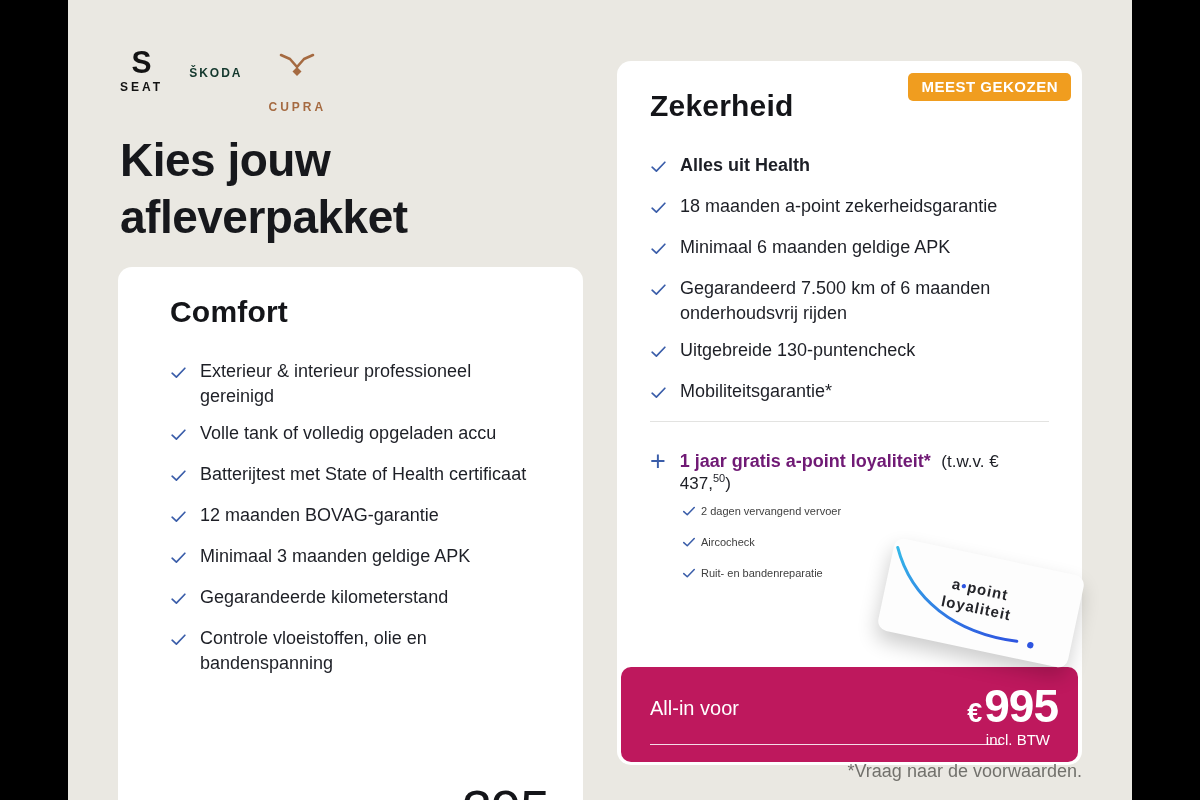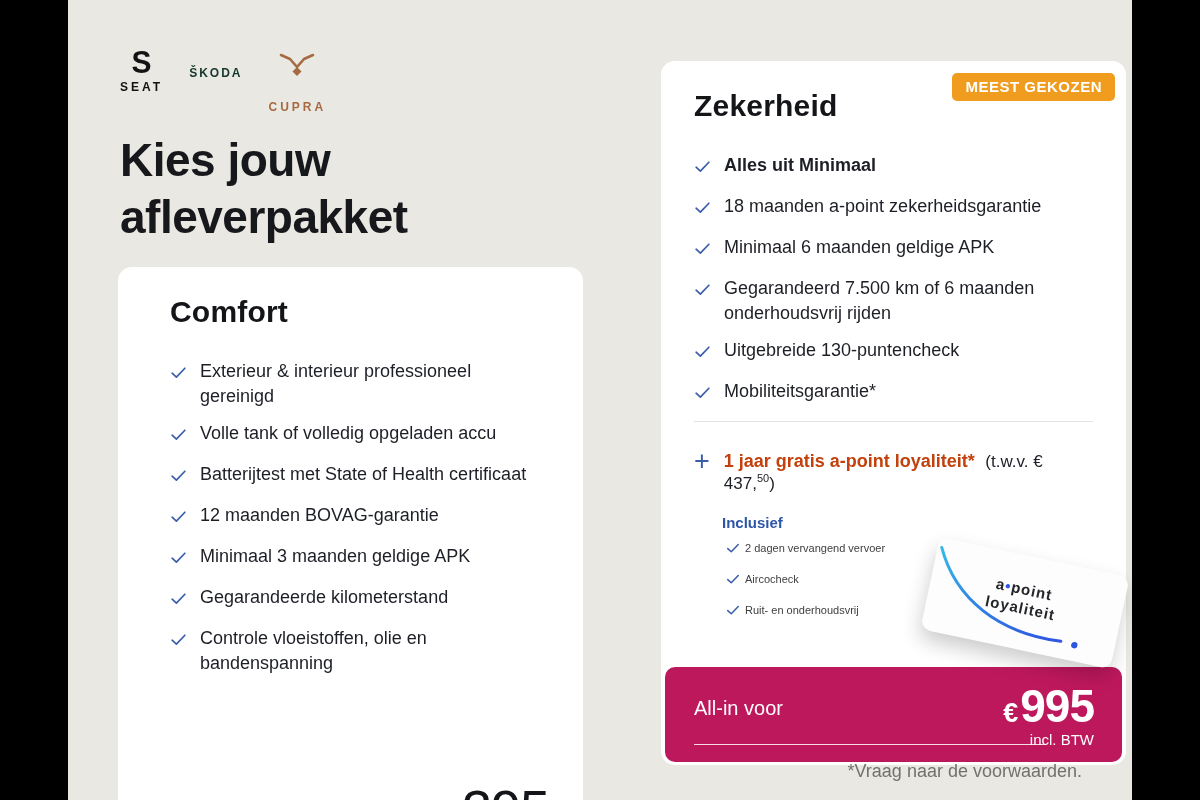--- a/index.html
+++ b/index.html
@@ -14,61 +14,61 @@
   .skoda-word { font-size:12px; font-weight:800; letter-spacing:2px; color:#14382d; margin-top:18px; }
   .cupra-mark { margin-top:4px; }
   .cupra-word { font-size:12px; font-weight:700; letter-spacing:3px; color:#a56a41; margin-top:18px; }
 
   
   .page-title { position:absolute; left:52px; top:132px; font-size:46px; line-height:57px; font-weight:600; color:#17181c; letter-spacing:-0.5px; }
 
   
   .card { position:absolute; background:#fff; border-radius:14px; }
   .card-comfort { left:50px; top:267px; width:465px; height:616px; padding:28px 52px; }
-  .card-zeker   { left:549px; top:61px; width:465px; height:704px; padding:28px 33px;margin-left:44px; }
+  .card-zeker   { left:549px; top:61px; width:465px; height:704px; padding:28px 33px; }
   .card-title { font-size:30px; font-weight:700; color:#141519; letter-spacing:0.2px; }
 
   ul.features { list-style:none; margin-top:30px; }
   ul.features li { display:flex; gap:13px; font-size:18px; line-height:25px; color:#1d1f26; margin-bottom:12px; }
   ul.features li .chk { flex:0 0 17px; margin-top:4px; }
   ul.features li.bold span.txt { font-weight:700; }
 
   .price-block { position:absolute; right:34px; bottom:24px; text-align:right; color:#141519; }
   .euro { font-size:26px; font-weight:600; margin-right:2px; }
   .amount { font-size:54px; font-weight:400; letter-spacing:-1px; }
   .btw { font-size:16px; margin-top:1px; }
 
   .badge { position:absolute; top:12px; right:11px; background:#f09d1f; color:#fff; font-size:15px; font-weight:700; letter-spacing:0.5px; padding:5px 13px 6px; border-radius:5px; }
 
   .divider { border:none; border-top:1px solid #e3e3e1; margin:13px 0 0 0; }
 
   .loyalty-row { display:flex; align-items:baseline; gap:14px; margin-top:26px; }
   .plus { font-size:27px; font-weight:400; color:#3a5da9; line-height:20px; position:relative; top:3px; }
-  .loyalty-title { font-size:18px; font-weight:700; color:#c2410c; }
+  .loyalty-title { font-size:18px; font-weight:700; color:#701a75; }
   .loyalty-value { font-size:17px; font-weight:400; color:#1d1f26; margin-left:6px; }
   .loyalty-value sup { font-size:11px; }
 
   .inclusief { margin:20px 0 0 28px; font-size:15px; font-weight:600; color:#2d56a8; }
   ul.sub-features { list-style:none; margin:9px 0 0 32px; }
   ul.sub-features li { display:flex; gap:5px; font-size:11px; line-height:17px; color:#404040; margin-bottom:11px; }
   ul.sub-features li .chk { flex:0 0 14px; margin-top:1px; }
 
   
   .loyalty-card { position:absolute; left:267px; top:495px; width:194px; height:94px; background:#fdfdfd;
     border-radius:10px; transform:rotate(12deg); box-shadow:0 10px 20px rgba(0,0,0,0.20); z-index:3; overflow:hidden; }
   .loyalty-card .ctext { position:absolute; top:24px; left:58px; text-align:center; font-size:15px; font-weight:700;
     color:#24252a; letter-spacing:1px; line-height:19px; }
   .loyalty-card .ctext .bdot { color:#2e55e0; }
   .loyalty-card svg.arc { position:absolute; left:0; top:0; }
 
   
   .allin { position:absolute; left:4px; right:4px; bottom:3px; height:95px; background:#be185d; border-radius:10px; color:#fff; }
   .allin-label { position:absolute; left:29px; top:30px; font-size:20px; font-weight:500; }
   .allin-line { position:absolute; left:29px; bottom:17px; width:352px; height:1px; background:rgba(255,255,255,0.85); }
-  .allin-price { position:absolute; right:28px; top:12px; text-align:center; }
+  .allin-price { position:absolute; right:20px; top:12px; text-align:center; }
   .allin-price .euro { font-size:27px; font-weight:600; }
   .allin-price .amount { font-size:46px; font-weight:700; }
   .allin-btw { position:absolute; right:28px; bottom:14px; font-size:15px; font-weight:500; }
 
   .footnote { position:absolute; right:50px; top:761px; font-size:18px; color:#72716c; }
 </style>
 </head>
 <body>
 
 <div class="stage">
@@ -150,21 +150,21 @@
   </section>
 
   <section class="card card-zeker">
     <div class="badge">MEEST GEKOZEN</div>
     <h2 class="card-title">Zekerheid</h2>
     <ul class="features">
       <li class="bold">
         <span class="chk"><svg width="17" height="17" viewBox="0 0 24 24" fill="none" stroke="#3a5da9" stroke-width="2.4" stroke-linecap="round" stroke-linejoin="round">
               <path d="M3 13 L9 18.5 L21 6"></path>
             </svg></span>
-        <span class="txt">Alles uit Minimaal</span>
+        <span class="txt">Alles uit Health</span>
         </li>
       <li>
         <span class="chk"><svg width="17" height="17" viewBox="0 0 24 24" fill="none" stroke="#3a5da9" stroke-width="2.4" stroke-linecap="round" stroke-linejoin="round">
               <path d="M3 13 L9 18.5 L21 6"></path>
             </svg></span>
         <span class="txt">18 maanden a-point zekerheidsgarantie</span>
         </li>
       <li>
         <span class="chk"><svg width="17" height="17" viewBox="0 0 24 24" fill="none" stroke="#3a5da9" stroke-width="2.4" stroke-linecap="round" stroke-linejoin="round">
               <path d="M3 13 L9 18.5 L21 6"></path>
@@ -194,40 +194,39 @@
     <hr class="divider">
 
     <div class="loyalty-row">
       <span class="plus">+</span>
       <span>
         <span class="loyalty-title">1 jaar gratis a-point loyaliteit*</span>
         <span class="loyalty-value"><span>(t.w.v. € 437,</span><sup>50</sup><span>)</span></span>
       </span>
     </div>
 
-    <div class="inclusief">Inclusief</div>
 
     <ul class="sub-features">
       <li>
         <span class="chk"><svg width="14" height="14" viewBox="0 0 24 24" fill="none" stroke="#3a5da9" stroke-width="2.6" stroke-linecap="round" stroke-linejoin="round">
               <path d="M3 13 L9 18.5 L21 6"></path>
             </svg></span>
         <span class="txt">2 dagen vervangend vervoer</span>
         </li>
       <li>
         <span class="chk"><svg width="14" height="14" viewBox="0 0 24 24" fill="none" stroke="#3a5da9" stroke-width="2.6" stroke-linecap="round" stroke-linejoin="round">
               <path d="M3 13 L9 18.5 L21 6"></path>
             </svg></span>
         <span class="txt">Aircocheck</span>
         </li>
       <li>
         <span class="chk"><svg width="14" height="14" viewBox="0 0 24 24" fill="none" stroke="#3a5da9" stroke-width="2.6" stroke-linecap="round" stroke-linejoin="round">
               <path d="M3 13 L9 18.5 L21 6"></path>
             </svg></span>
-        <span class="txt">Ruit- en onderhoudsvrij</span>
+        <span class="txt">Ruit- en bandenreparatie</span>
         </li>
     </ul>
 
     <div class="loyalty-card">
       <svg class="arc" width="194" height="94" viewBox="0 0 194 94">
         <defs>
           <linearGradient id="arcGrad" x1="0" y1="0" x2="1" y2="1">
             <stop offset="0" stop-color="#35b9e9"></stop>
             <stop offset="1" stop-color="#2e55e0"></stop>
           </linearGradient>

